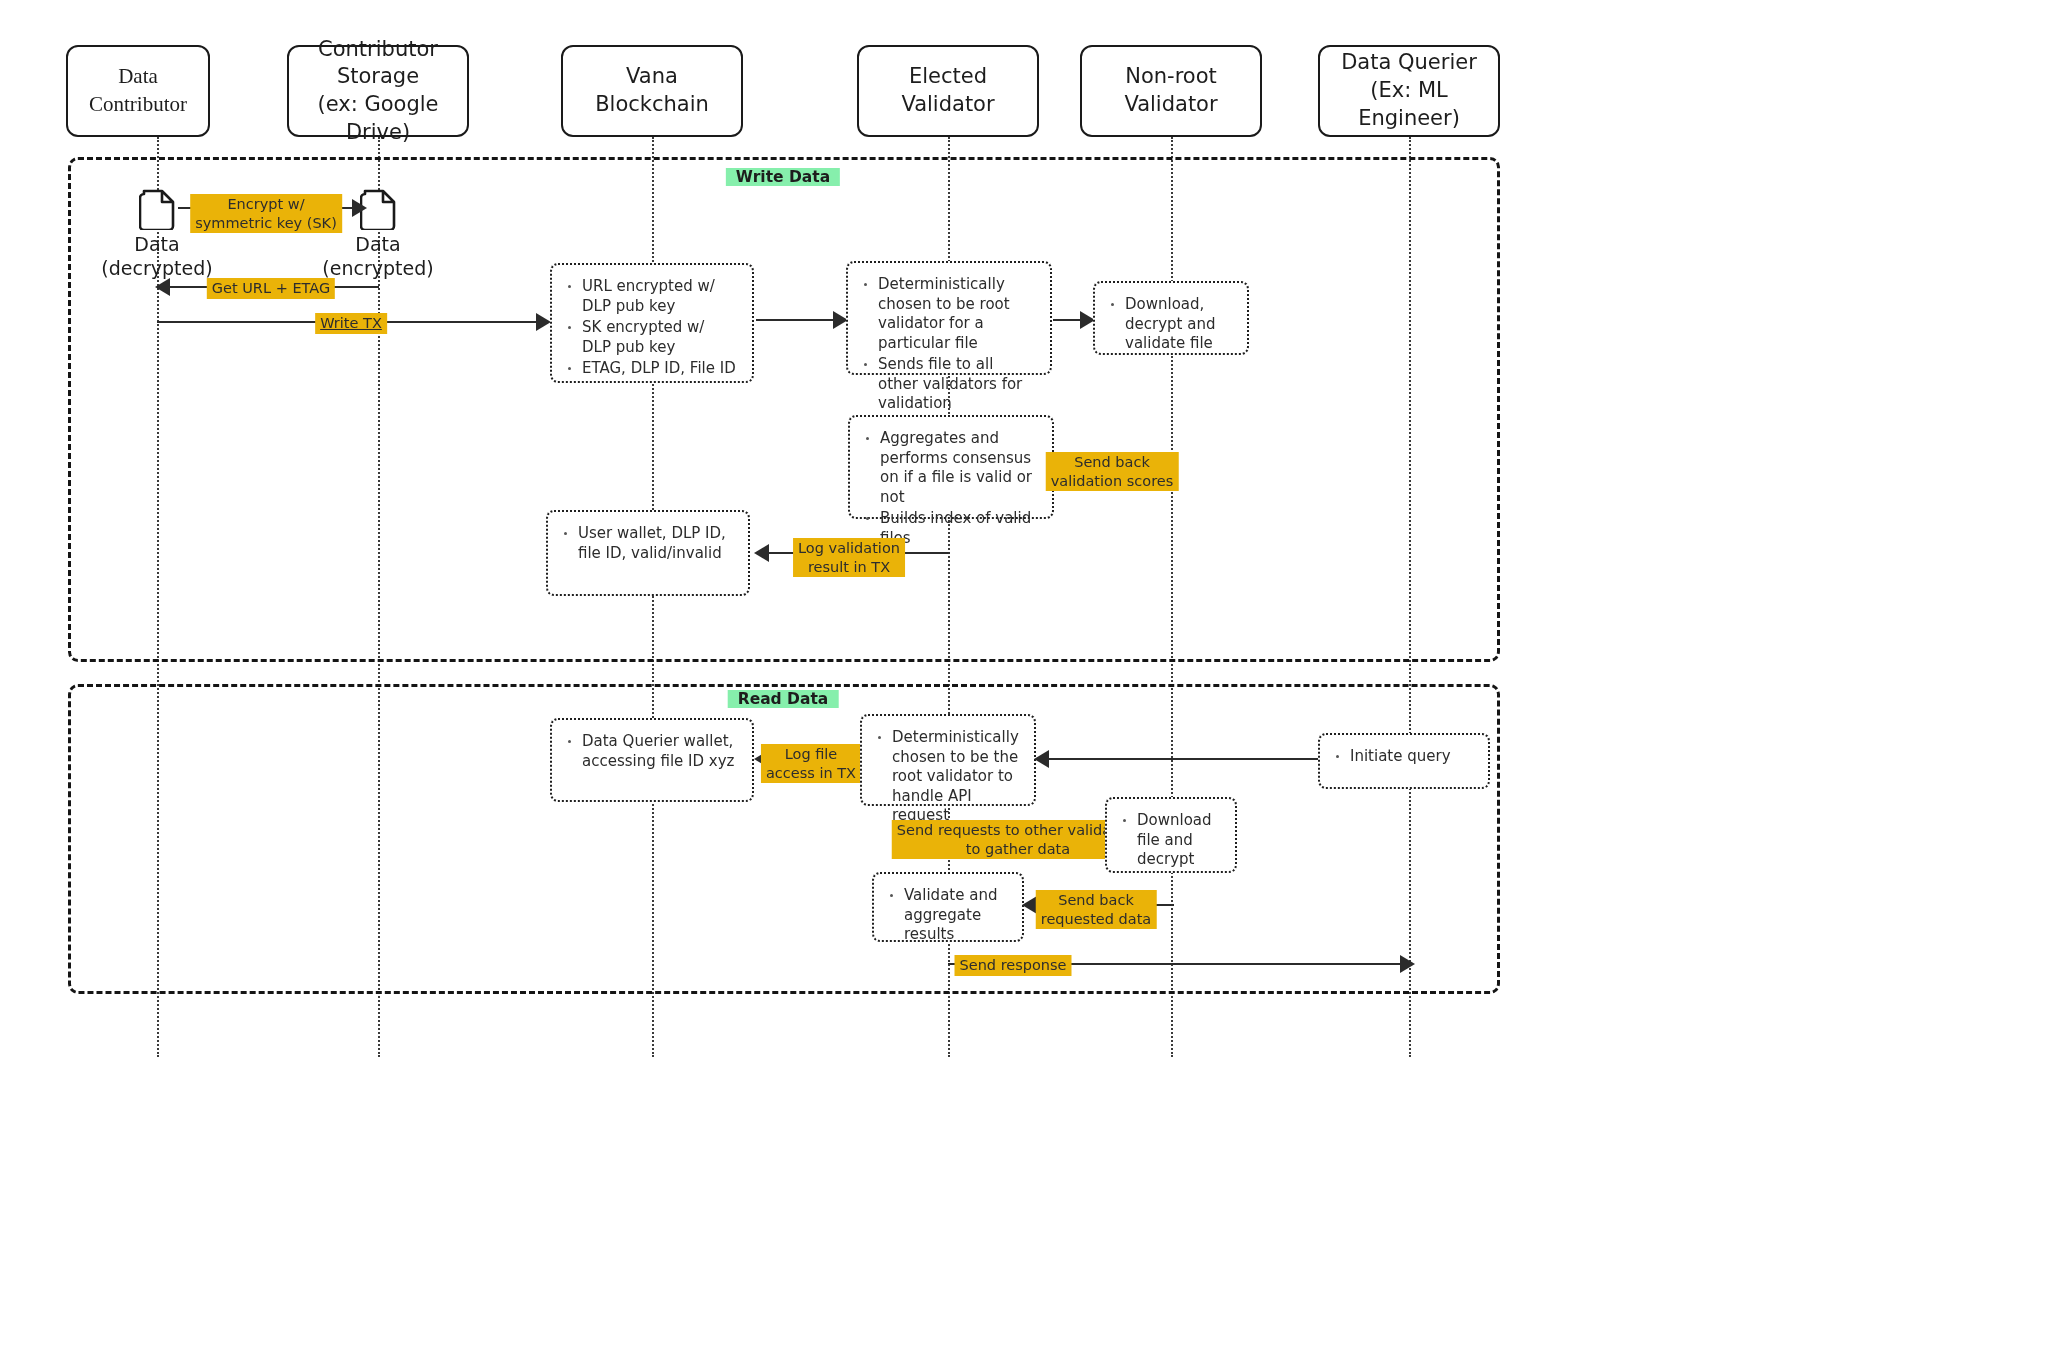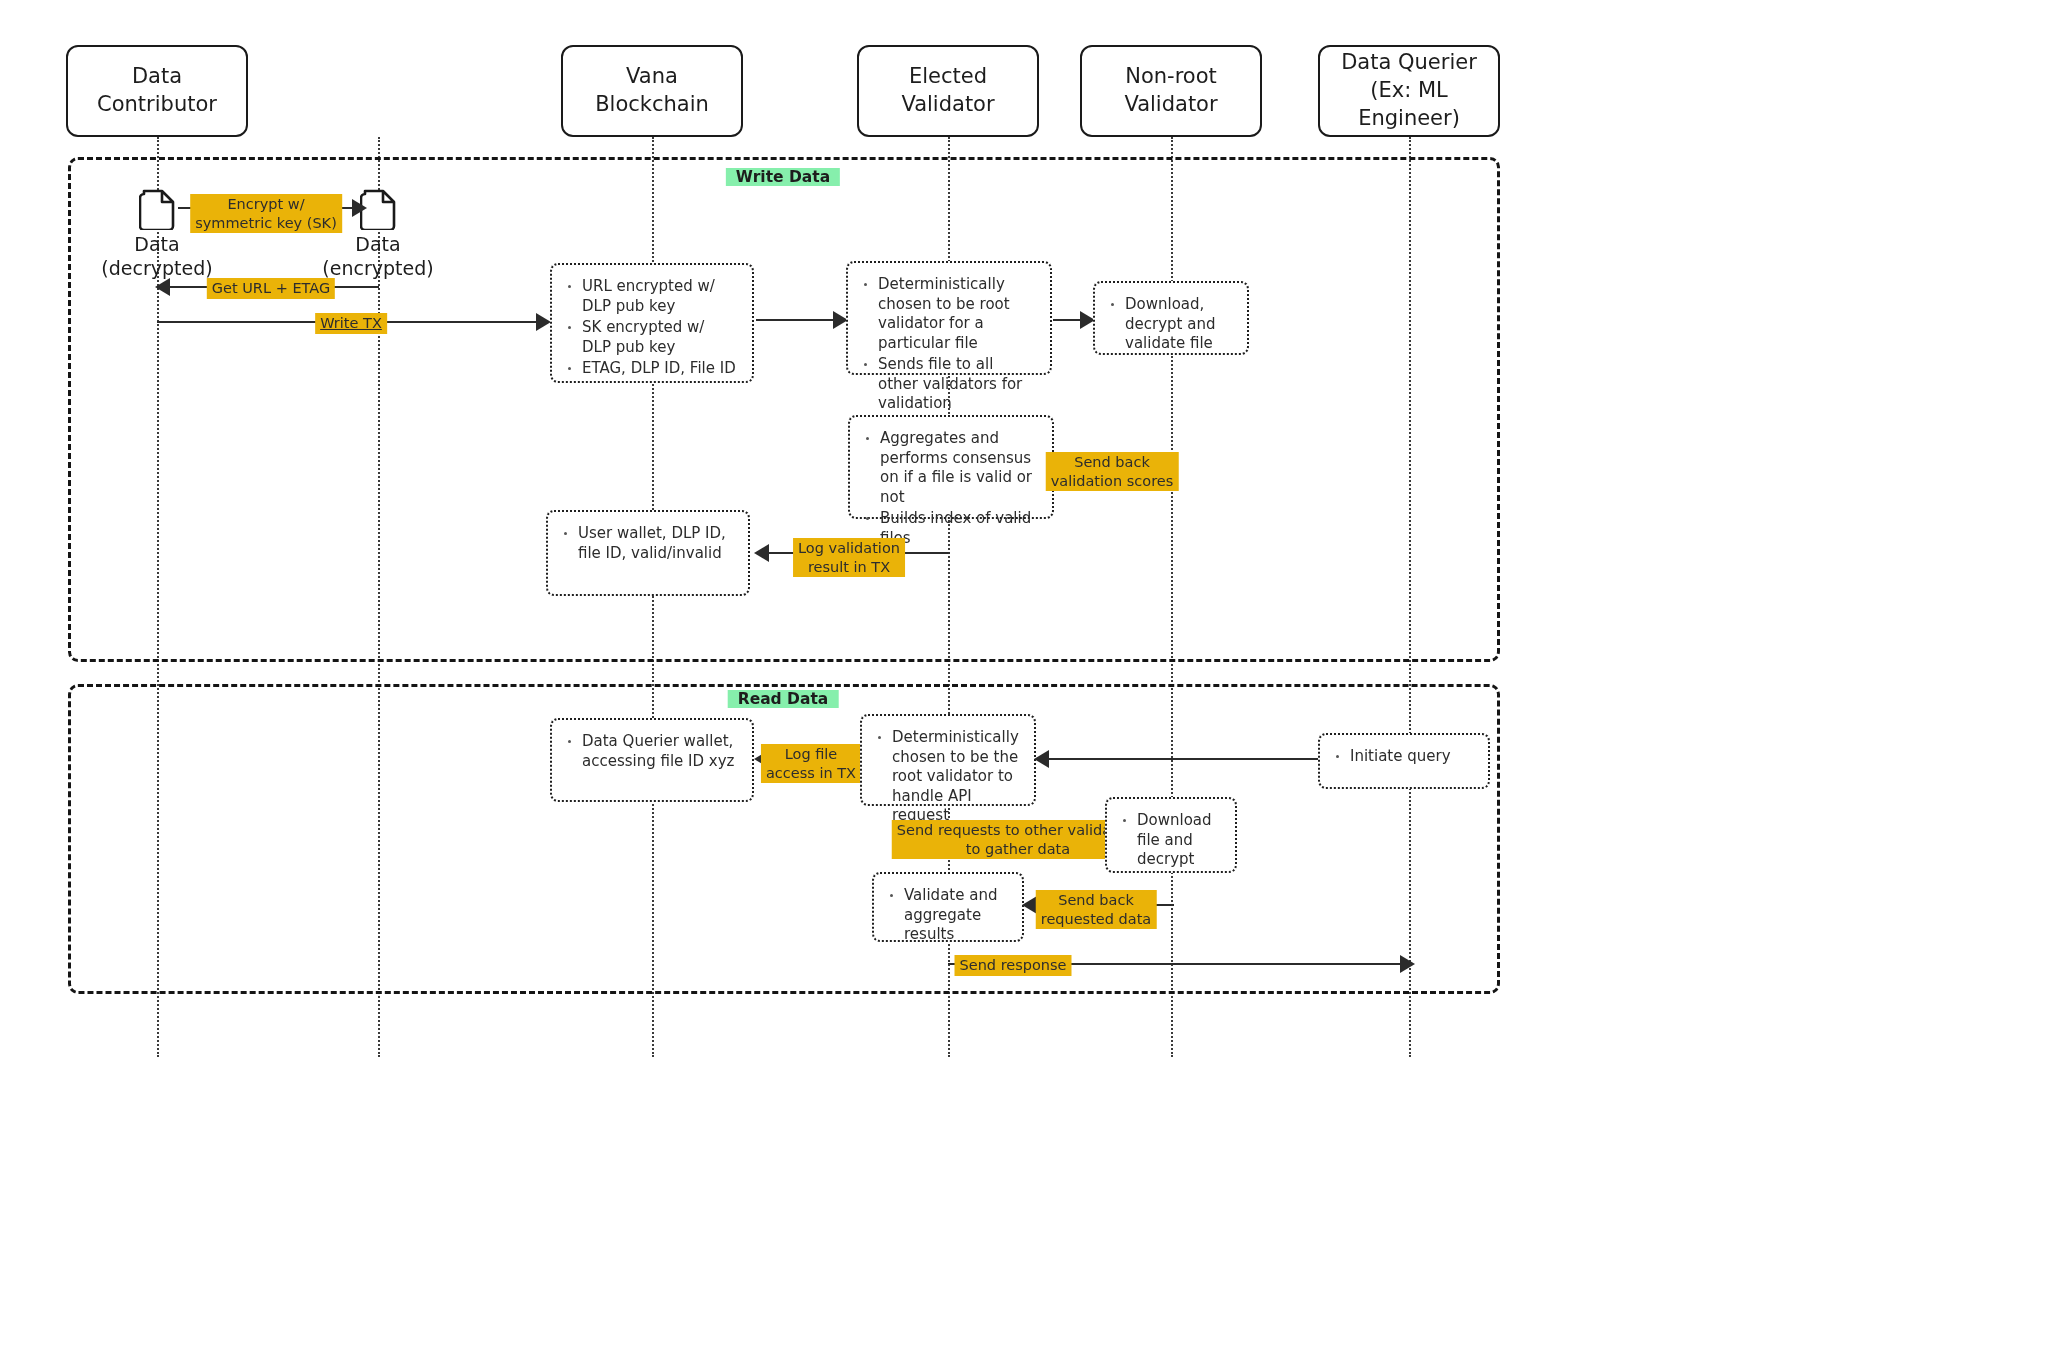--- a/index.html
+++ b/index.html
@@ -146,26 +146,32 @@
     color: #1d1d1d;
     transform: translateX(-50%);
     white-space: nowrap;
   }
 </style>
 </head>
 <body>
 
 <div id="canvas">
 
-  <div class="actor-box" style="left:66px; top:45px; width:182px; height:92px;">
+  <div class="actor-box" style="left:66px; top:45px; width:144px; height:92px;font-family:Liberation Serif, serif;">
     <div>
       <span>Data Contributor</span>
     </div>
   </div>
 
+  <div class="actor-box" style="left:287px; top:45px; width:182px; height:92px;">
+    <div>
+      <span>Contributor Storage</span>
+      <span>(ex: Google Drive)</span>
+    </div>
+  </div>
 
   <div class="actor-box" style="left:857px; top:45px; width:182px; height:92px;">
     <div>
       <span>Elected Validator</span>
     </div>
   </div>
 
   <div class="actor-box" style="left:561px; top:45px; width:182px; height:92px;">
     <div>
       <span>Vana Blockchain</span>

